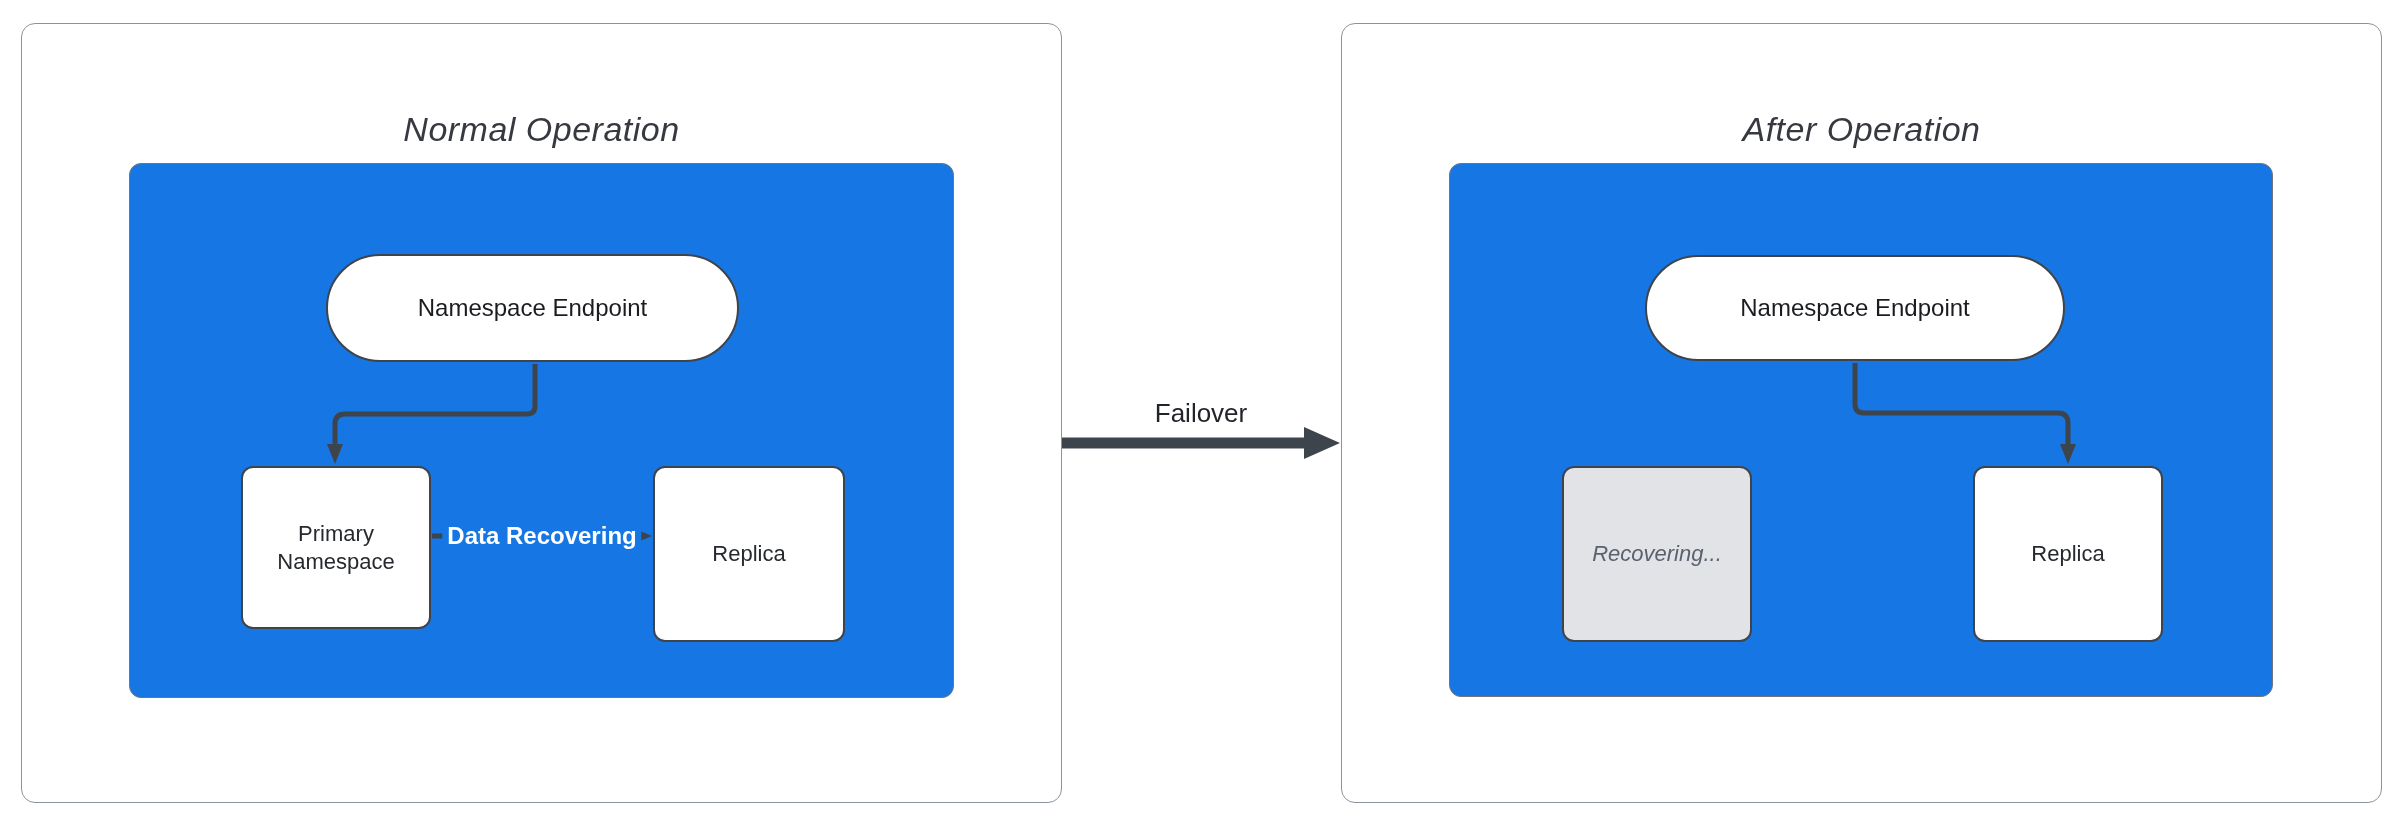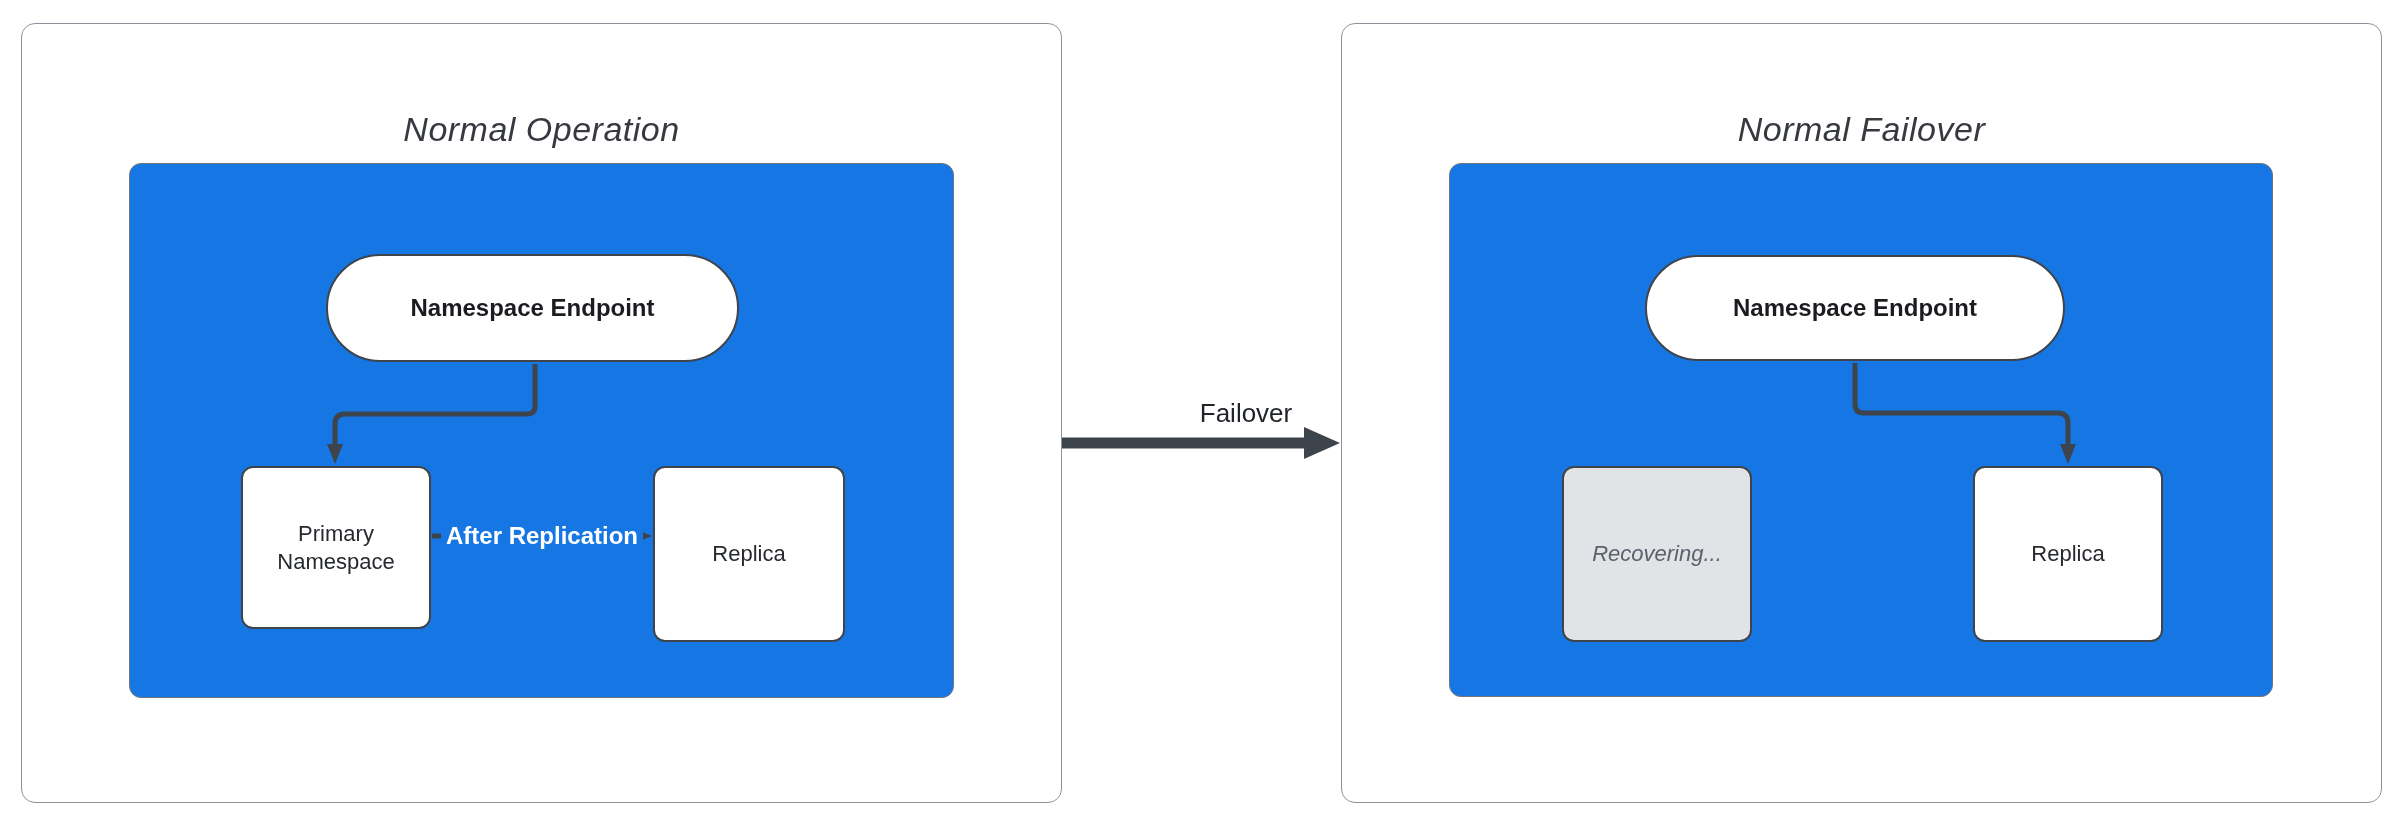--- a/index.html
+++ b/index.html
@@ -50,21 +50,20 @@
   .cluster.left-cluster{left:129px;top:163px;width:825px;height:535px;}
   .cluster.right-cluster{left:1449px;top:163px;width:824px;height:534px;}
   .pill{
     position:absolute;
     background:#ffffff;
     border:2.5px solid var(--node-border);
     border-radius:60px;
     display:flex;align-items:center;justify-content:center;
     font-size:24px;color:var(--text-dark);
     z-index:3;
-    font-weight:bold;
   }
   .pill.left-pill{left:326px;top:254px;width:413px;height:108px;}
   .pill.right-pill{left:1645px;top:255px;width:420px;height:106px;}
   .node{
     position:absolute;
     width:190px;height:176px;
     background:#ffffff;
     border:2px solid var(--node-border);
     border-radius:12px;
     display:flex;align-items:center;justify-content:center;
@@ -92,21 +91,21 @@
   }
   .arrowhead{fill:var(--connector-dark);stroke:none;}
   .failover-shaft{
     fill:none;stroke:var(--connector-dark);stroke-width:11px;
   }
   .label-failover{
     position:absolute;
     left:1201px;top:398px;
     transform:translateX(-50%);
     font-size:26px;color:#212428;
-    z-index:6;white-space:nowrap;margin-left:45px;
+    z-index:6;white-space:nowrap;
   }
   .label-datarep{
     position:absolute;
     left:542px;top:536px;
     transform:translate(-50%,-50%);
     font-size:24px;font-weight:700;color:#ffffff;
     background:var(--container-blue);
     padding:1px 5px;
     z-index:6;white-space:nowrap;
   }
@@ -114,21 +113,21 @@
 </head>
 <body>
 
 <div class="canvas">
 
   <div class="panel left">
     <div class="panel-title">Normal Operation</div>
   </div>
 
   <div class="panel right">
-    <div class="panel-title">Normal Failover</div>
+    <div class="panel-title">After Operation</div>
   </div>
 
   <div class="cluster left-cluster"></div>
   <div class="cluster right-cluster"></div>
 
   <div class="pill left-pill">
     <span>Namespace Endpoint</span>
   </div>
   <div class="node primary">
     <span>Primary Namespace</span>
@@ -156,15 +155,15 @@
     <polygon class="arrowhead" points="652,536 628,526 628,546"></polygon>
 
     <path class="failover-shaft" d="M1062,443 L1310,443"></path>
     <polygon class="arrowhead" points="1340,443 1304,427 1304,459"></polygon>
 
     <path class="connector" d="M1855,363 L1855,404 Q1855,413 1864,413 L2058,413 Q2068,413 2068,423 L2068,447"></path>
     <polygon class="arrowhead" points="2068,464 2060,444 2076,444"></polygon>
   </svg>
 
   <div class="label-failover">Failover</div>
-  <div class="label-datarep">After Replication</div>
+  <div class="label-datarep">Data Recovering</div>
 
 </div>
 
 </body></html>

